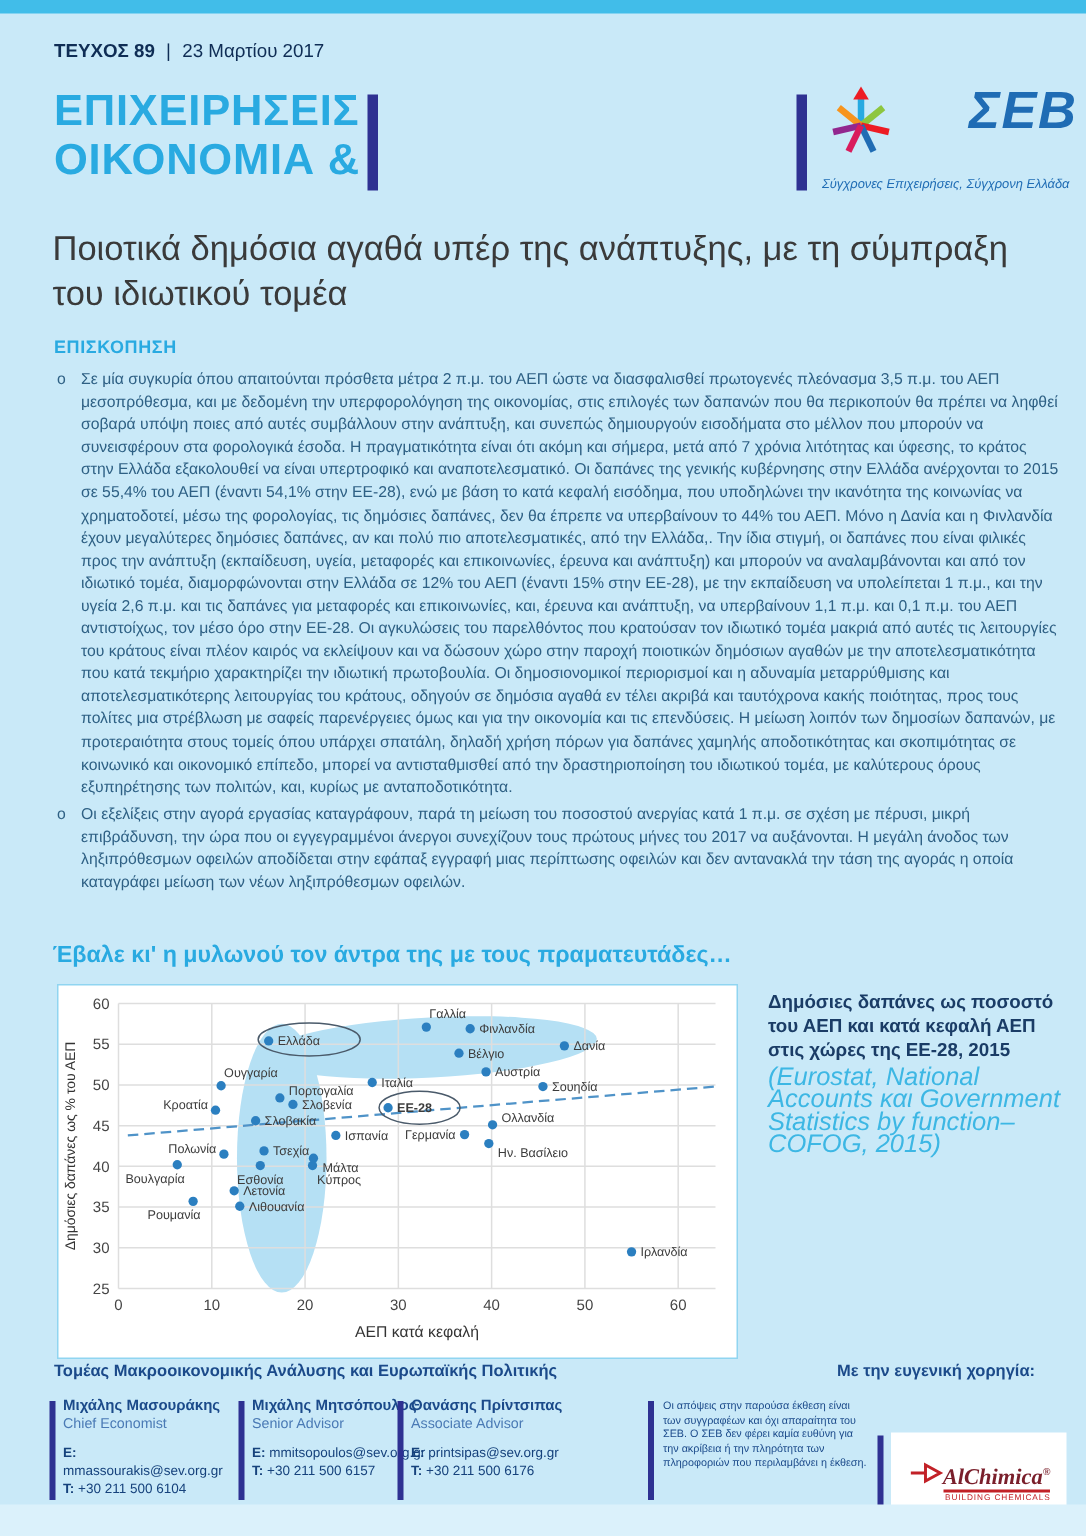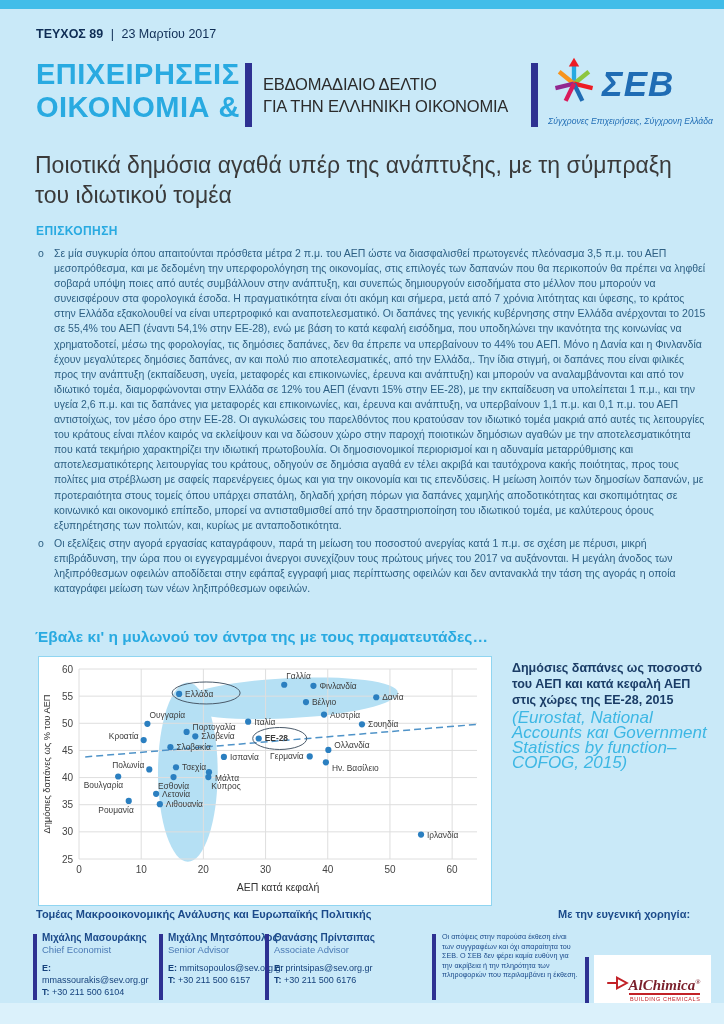--- a/index.html
+++ b/index.html
@@ -11,21 +11,21 @@
   .issue-line{position:absolute;left:36px;top:27px;font-size:12.5px;color:#0f2d55;}
   .issue-line .b{font-weight:bold;}
   .issue-sep{margin:0 4px;color:#0f2d55;}
 
   .brand{position:absolute;left:36px;top:58px;font-size:29px;font-weight:bold;color:#29aae1;line-height:33px;letter-spacing:0.5px;}
   .vbar{position:absolute;width:7px;height:64px;background:#2e3192;top:63px;}
   .vbar.b1{left:245px;}
   .vbar.b2{left:531px;}
   .subtitle{position:absolute;left:263px;top:73px;font-size:16.5px;color:#2b2b2b;line-height:22px;letter-spacing:-0.2px;}
   .logo{position:absolute;left:548px;top:54px;width:170px;}
-  .logo-row{display:flex;align-items:center;}
+  .logo-row{display:flex;align-items:flex-start;gap:44px;}
   .logo-text{font-size:35px;font-weight:bold;font-style:italic;color:#1f6cb4;letter-spacing:1px;margin-left:2px;}
   .logo-tag{font-size:8.6px;font-style:italic;color:#1f6cb4;margin-top:2px;}
 
   .doc-title{position:absolute;left:35px;top:150px;width:660px;font-size:23px;color:#3a3a3a;line-height:30px;}
   .section-label{position:absolute;left:36px;top:224px;font-size:12px;font-weight:bold;color:#29aae1;letter-spacing:0.4px;}
 
   .bullets{position:absolute;left:36px;top:246px;width:672px;margin:0;padding:0;list-style:none;}
   .bullets li{position:relative;padding-left:18px;margin-bottom:3px;font-size:10.5px;line-height:15.1px;color:#2e6084;}
   .bullets li::before{content:"o";position:absolute;left:2px;top:0;color:#2e6084;font-size:10.5px;}
 
@@ -68,24 +68,20 @@
     <span class="b">ΤΕΥΧΟΣ 89</span>
     <span class="issue-sep">|</span>
     <span>23 Μαρτίου 2017</span>
   </div>
 
   <div class="brand">
     <div>ΕΠΙΧΕΙΡΗΣΕΙΣ</div>
     <div>ΟΙΚΟΝΟΜΙΑ &amp;</div>
   </div>
   <div class="vbar b1"></div>
-  <div class="subtitle">
-    <div>ΕΒΔΟΜΑΔΙΑΙΟ ΔΕΛΤΙΟ</div>
-    <div>ΓΙΑ ΤΗΝ ΕΛΛΗΝΙΚΗ ΟΙΚΟΝΟΜΙΑ</div>
-  </div>
   <div class="vbar b2"></div>
 
   <div class="logo">
     <div class="logo-row">
       <span>
         <svg width="52" height="56" viewBox="0 0 60 60">
           <g stroke-width="5" fill="none">
             <path d="M30 32 L30 10" stroke="#27aae1" transform="rotate(0 30 32)"></path>
             <path d="M30 32 L30 10" stroke="#8dc63f" transform="rotate(51 30 32)"></path>
             <path d="M30 32 L30 10" stroke="#f7941d" transform="rotate(-51 30 32)"></path>

